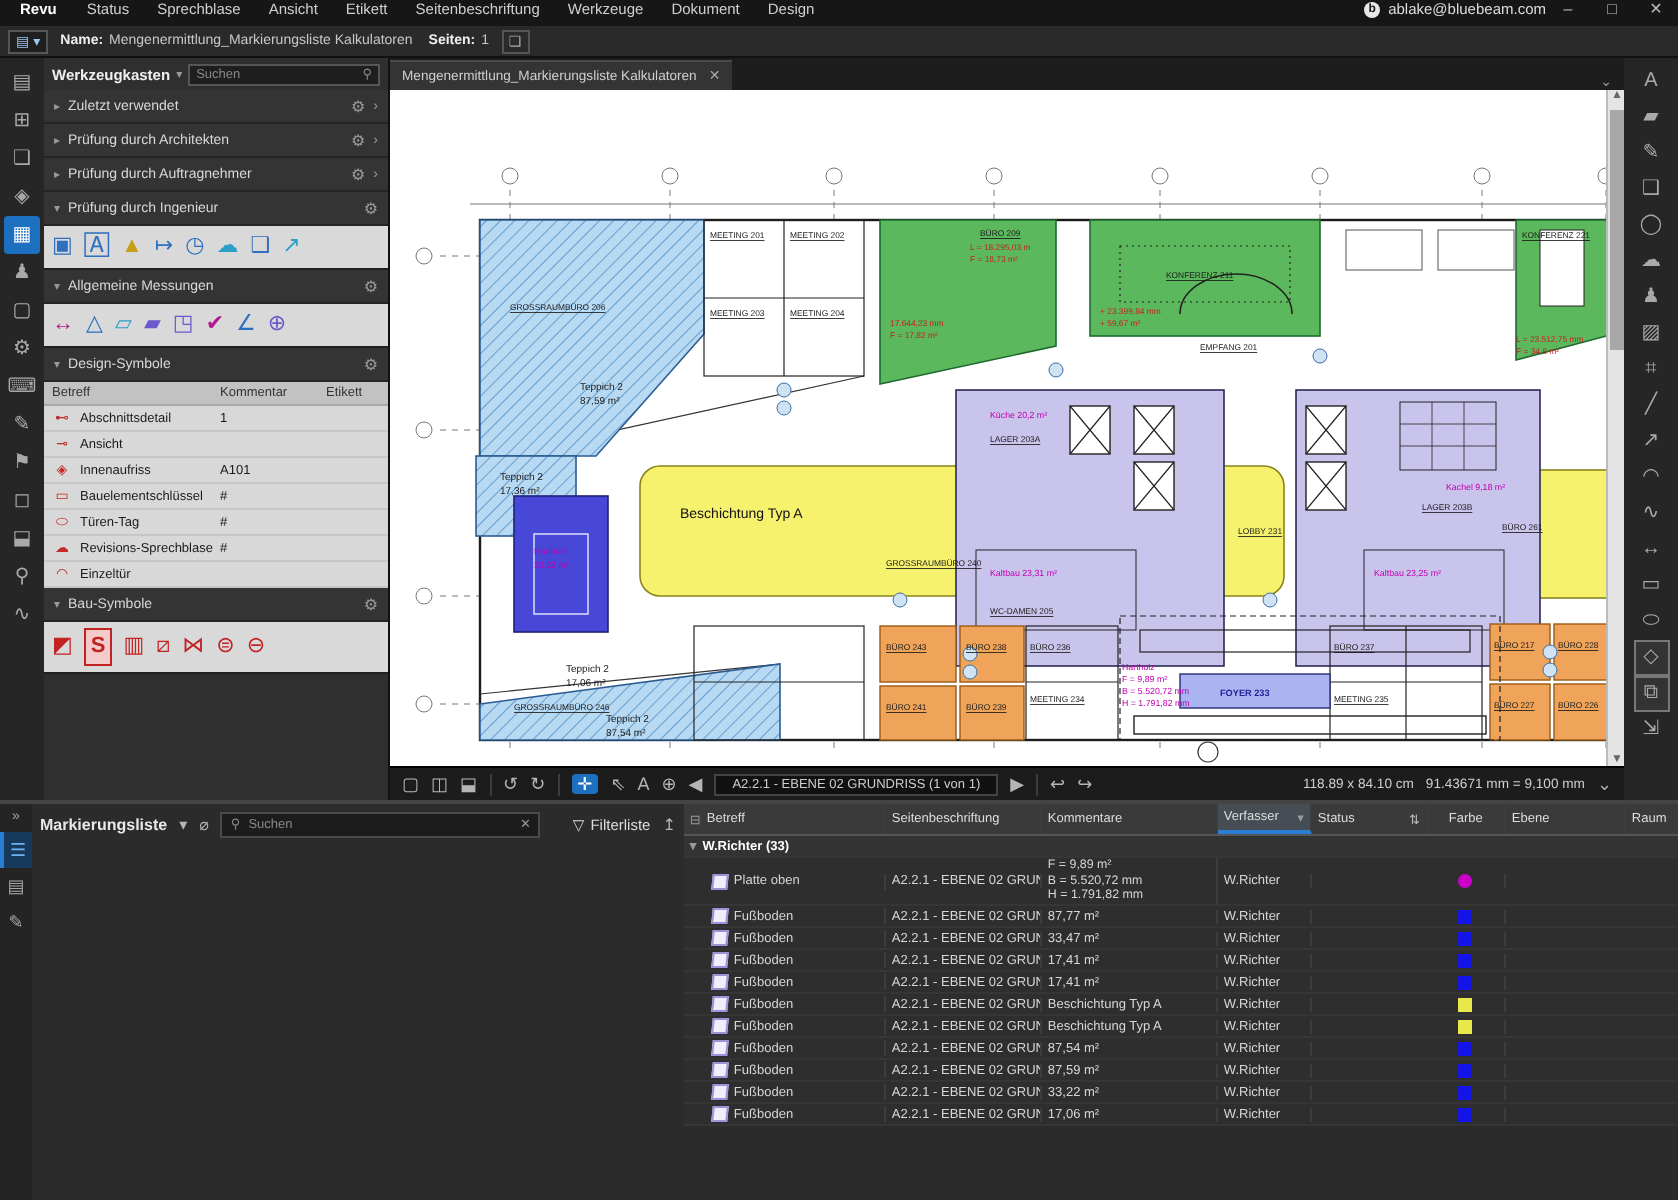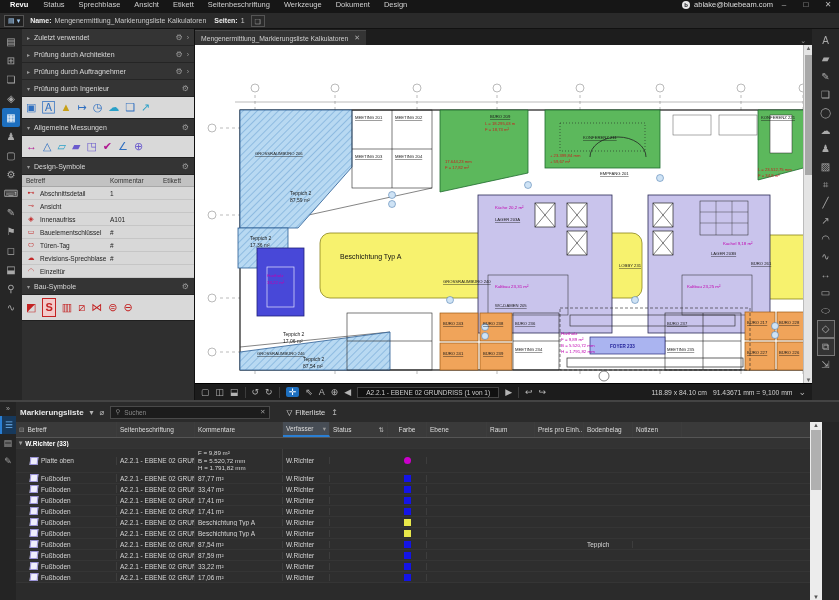--- a/index.html
+++ b/index.html
@@ -69,21 +69,21 @@
   #navbar .pagebox{background:#111;border:1px solid #444;color:#ccc;font-size:6.5px;padding:1px 8px;}
   #navbar .dim{font-size:6.8px;color:#cfcfcf;margin-left:auto;}
   #navbar .scale{font-size:6.8px;color:#cfcfcf;}
 
   
   #bottom{height:200px;background:#2b2b2b;border-top:2px solid #444;display:flex;}
   #bstrip{width:16px;background:#242424;display:flex;flex-direction:column;align-items:center;color:#a5a5a5;}
   #bstrip .exp{font-size:7px;height:14px;line-height:14px;}
   #bstrip .bic{width:16px;height:18px;line-height:18px;text-align:center;font-size:9px;}
   #bstrip .bic.active{background:#17395c;color:#6db3f2;border-left:2px solid #2a7fd4;}
-  #bmain{flex:1;display:flex;flex-direction:column;overflow:hidden;}
+  #bmain{flex:1;display:flex;flex-direction:row;overflow:hidden;}
   #bhead{height:20px;display:flex;align-items:center;gap:6px;padding:0 4px;color:#e8e8e8;}
   #bhead .btitle{font-size:8px;font-weight:bold;}
   #bhead .ic{color:#b5b5b5;font-size:8px;}
   #bhead .bsearch{width:160px;height:13px;background:#1c1c1c;border:1px solid #4a4a4a;color:#888;font-size:6.5px;display:flex;align-items:center;padding:0 4px;gap:4px;}
   #bhead .bsearch .x{margin-left:auto;color:#999;}
   #bhead .filter{font-size:7.5px;color:#ddd;display:flex;gap:3px;align-items:center;margin-left:10px;}
   .mtable{flex:1;position:relative;font-size:6.5px;color:#d6d6d6;}
   .mhr,.mrow{display:flex;align-items:stretch;}
   .mhr{background:#3a3a3a;height:16px;border-bottom:1px solid #555;color:#ddd;}
   .mhr .c{display:flex;align-items:center;}
@@ -167,20 +167,28 @@
     <span class="ric">⌨</span>
     <span class="ric">✎</span>
     <span class="ric">⚑</span>
     <span class="ric">◻</span>
     <span class="ric">⬓</span>
     <span class="ric">⚲</span>
     <span class="ric">∿</span>
   </div>
 
   <div id="toolpanel">
+    <div class="phead">
+      <span class="ptitle">Werkzeugkasten</span>
+      <span class="chev">▾</span>
+      <span class="searchbox">
+          <span>Suchen</span>
+          <span>⚲</span>
+        </span>
+    </div>
     <div class="sect">
         <span class="chev">▸</span>
         <span>Zuletzt verwendet</span>
         <span class="gear">⚙</span>
         <span class="more">›</span>
       </div>
     <div class="sect">
         <span class="chev">▸</span>
         <span>Prüfung durch Architekten</span>
         <span class="gear">⚙</span>

